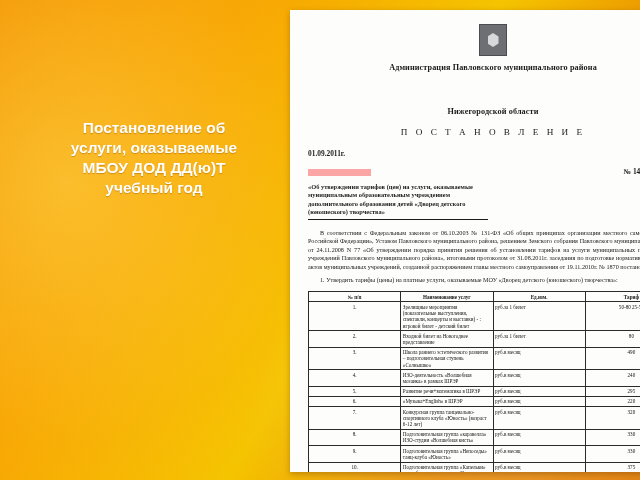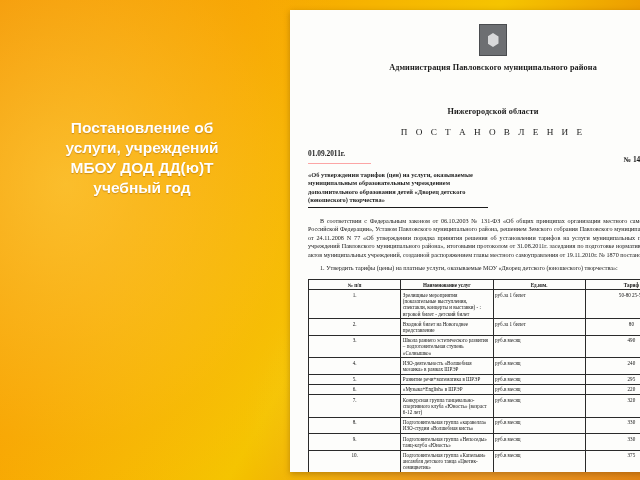--- a/index.html
+++ b/index.html
@@ -36,21 +36,21 @@
     right: -120px;
     bottom: -160px;
     width: 520px;
     height: 420px;
     background: radial-gradient(ellipse at 50% 50%, rgba(255,255,255,0.18) 0%, rgba(255,255,255,0) 70%);
     pointer-events: none;
   }
 
   .title-block {
     position: absolute;
-    left: 8px;
+    left: 20px;
     top: 118px;
     width: 268px;
     text-align: center;
     color: #ffffff;
     font-size: 15.5px;
     font-weight: bold;
     line-height: 1.30;
     text-shadow: 0 1px 1px rgba(120,60,0,0.35);
     z-index: 3;
   }
@@ -121,22 +121,22 @@
   }
   .doc-meta {
     display: flex;
     justify-content: space-between;
     align-items: flex-end;
     margin-top: 12px;
     font-size: 7.4px;
     font-weight: bold;
   }
   .doc-meta .date {
-    border-bottom: 1px solid #fca5a5;
-    padding-bottom: 5px;
+    border-bottom: 7px solid #fca5a5;
+    padding-bottom: 11px;
     padding-right: 26px;
   }
   .doc-meta .num {
     padding-right: 34px;
     padding-left: 46px;
   }
   .doc-subject {
     margin-top: 7px;
     width: 180px;
     font-size: 6.4px;
@@ -186,21 +186,21 @@
   table.tariff td.c-unit { width: 22%; text-align: left; }
   table.tariff td.c-price { width: 18%; text-align: center; }
 </style>
 </head>
 <body>
 
 <div class="slide">
 
   <div class="title-block">
     <span class="ln">Постановление об</span>
-    <span class="ln">услуги, учреждений</span>
+    <span class="ln">услуги, оказываемые</span>
     <span class="ln">МБОУ ДОД ДД(ю)Т</span>
     <span class="ln">учебный год</span>
   </div>
 
   <div class="doc-wrap">
     <div class="doc-page">
       <div class="doc-inner">
 
         <div class="emblem"></div>
 

